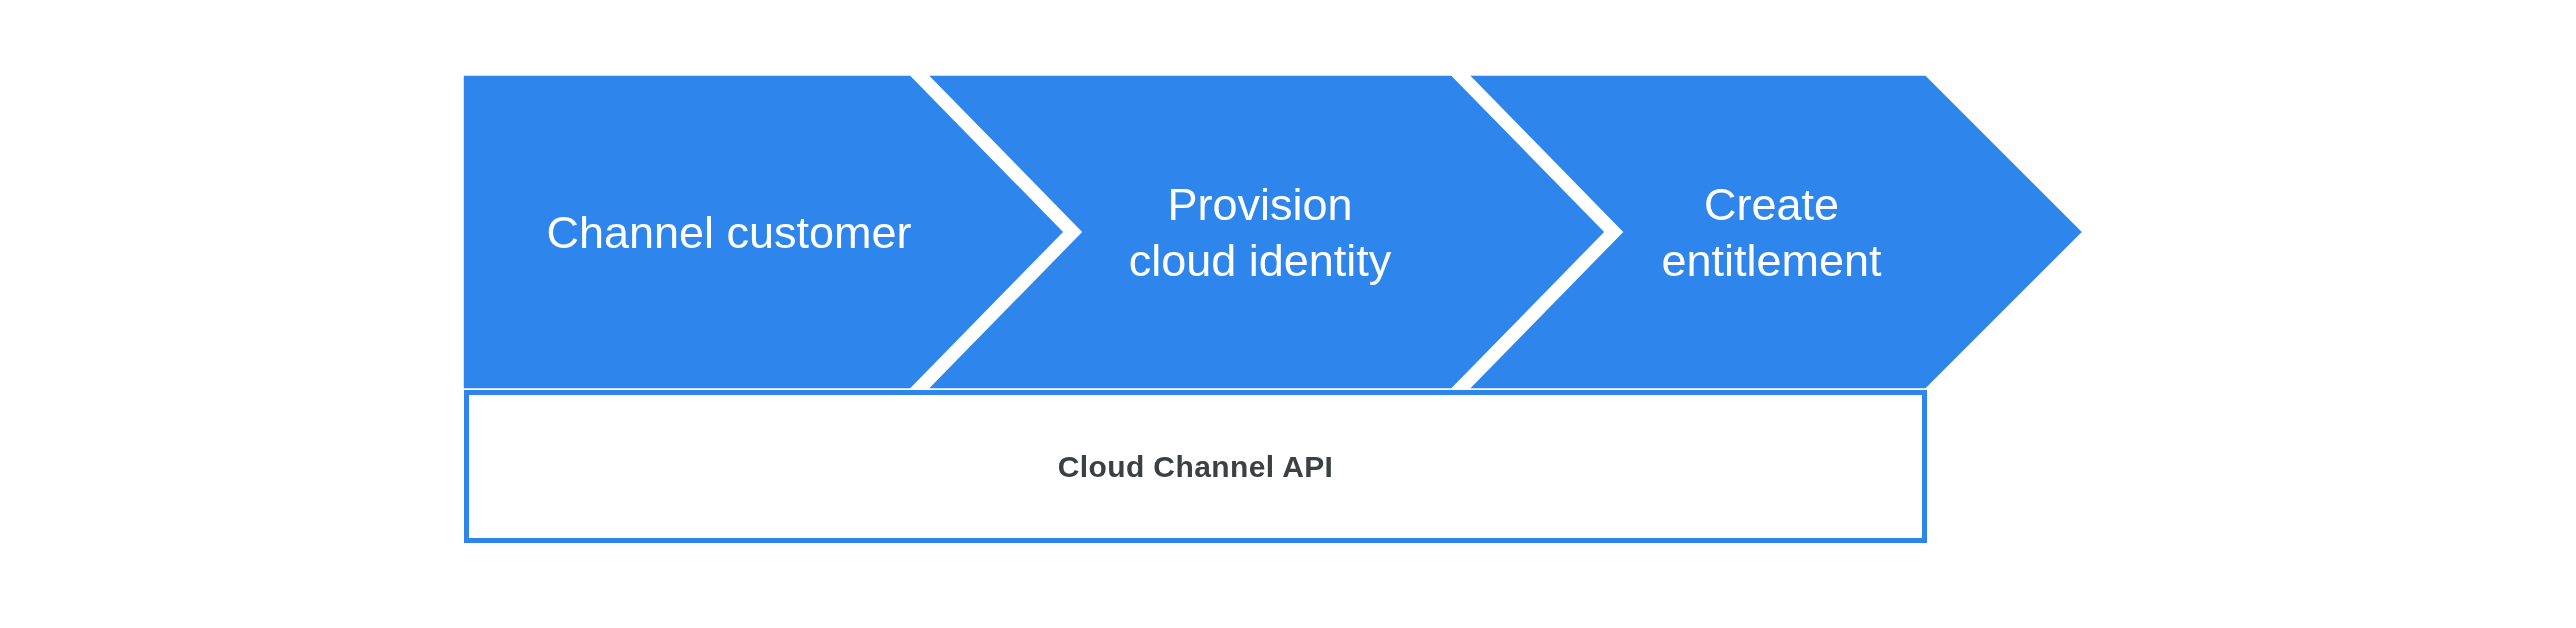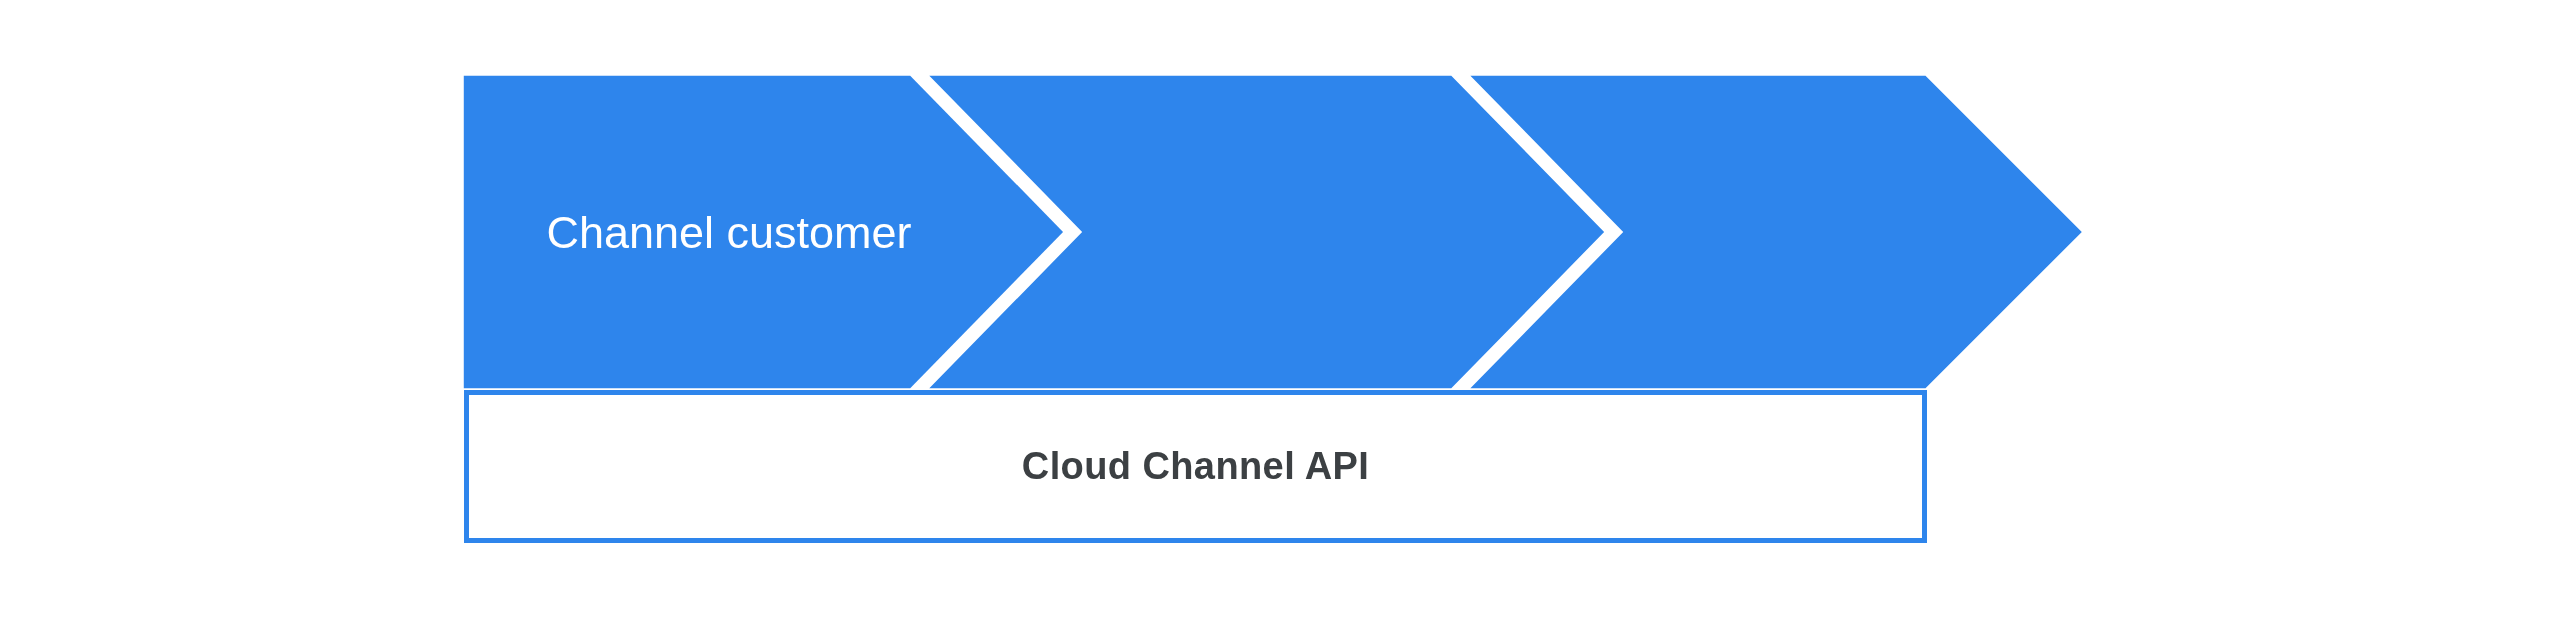--- a/index.html
+++ b/index.html
@@ -60,39 +60,43 @@
     width: 1463px;
     height: 153px;
     background: var(--box-bg);
     border: 5.2px solid var(--box-border-blue);
     display: flex;
     align-items: center;
     justify-content: center;
   }
   .api-box-label {
     color: var(--box-text);
-    font-size: 38px;
+    font-size: 30px;
     font-weight: 700;
     letter-spacing: 0.4px;
     text-align: center;
   }
 </style>
 </head>
 <body>
 
 <div class="canvas">
 
   <svg class="arrows-svg" viewBox="0 0 2966 724" xmlns="http://www.w3.org/2000/svg" aria-hidden="true">
     <polygon points="534,87 1048,87 1224,267 1048,447 534,447"></polygon>
     <polygon points="1070,87 1671,87 1847,267 1671,447 1070,447 1246,267"></polygon>
     <polygon points="1693,87 2217,87 2397,267 2217,447 1693,447 1869,267"></polygon>
   </svg>
 
   <div class="step-label step-label-1">Channel customer</div>
 
+  <div class="step-label step-label-2">Provision
+cloud identity</div>
 
+  <div class="step-label step-label-3">Create
+entitlement</div>
 
   <div class="api-box">
     <span class="api-box-label">Cloud Channel API</span>
   </div>
 
 </div>
 
 
 </body></html>

